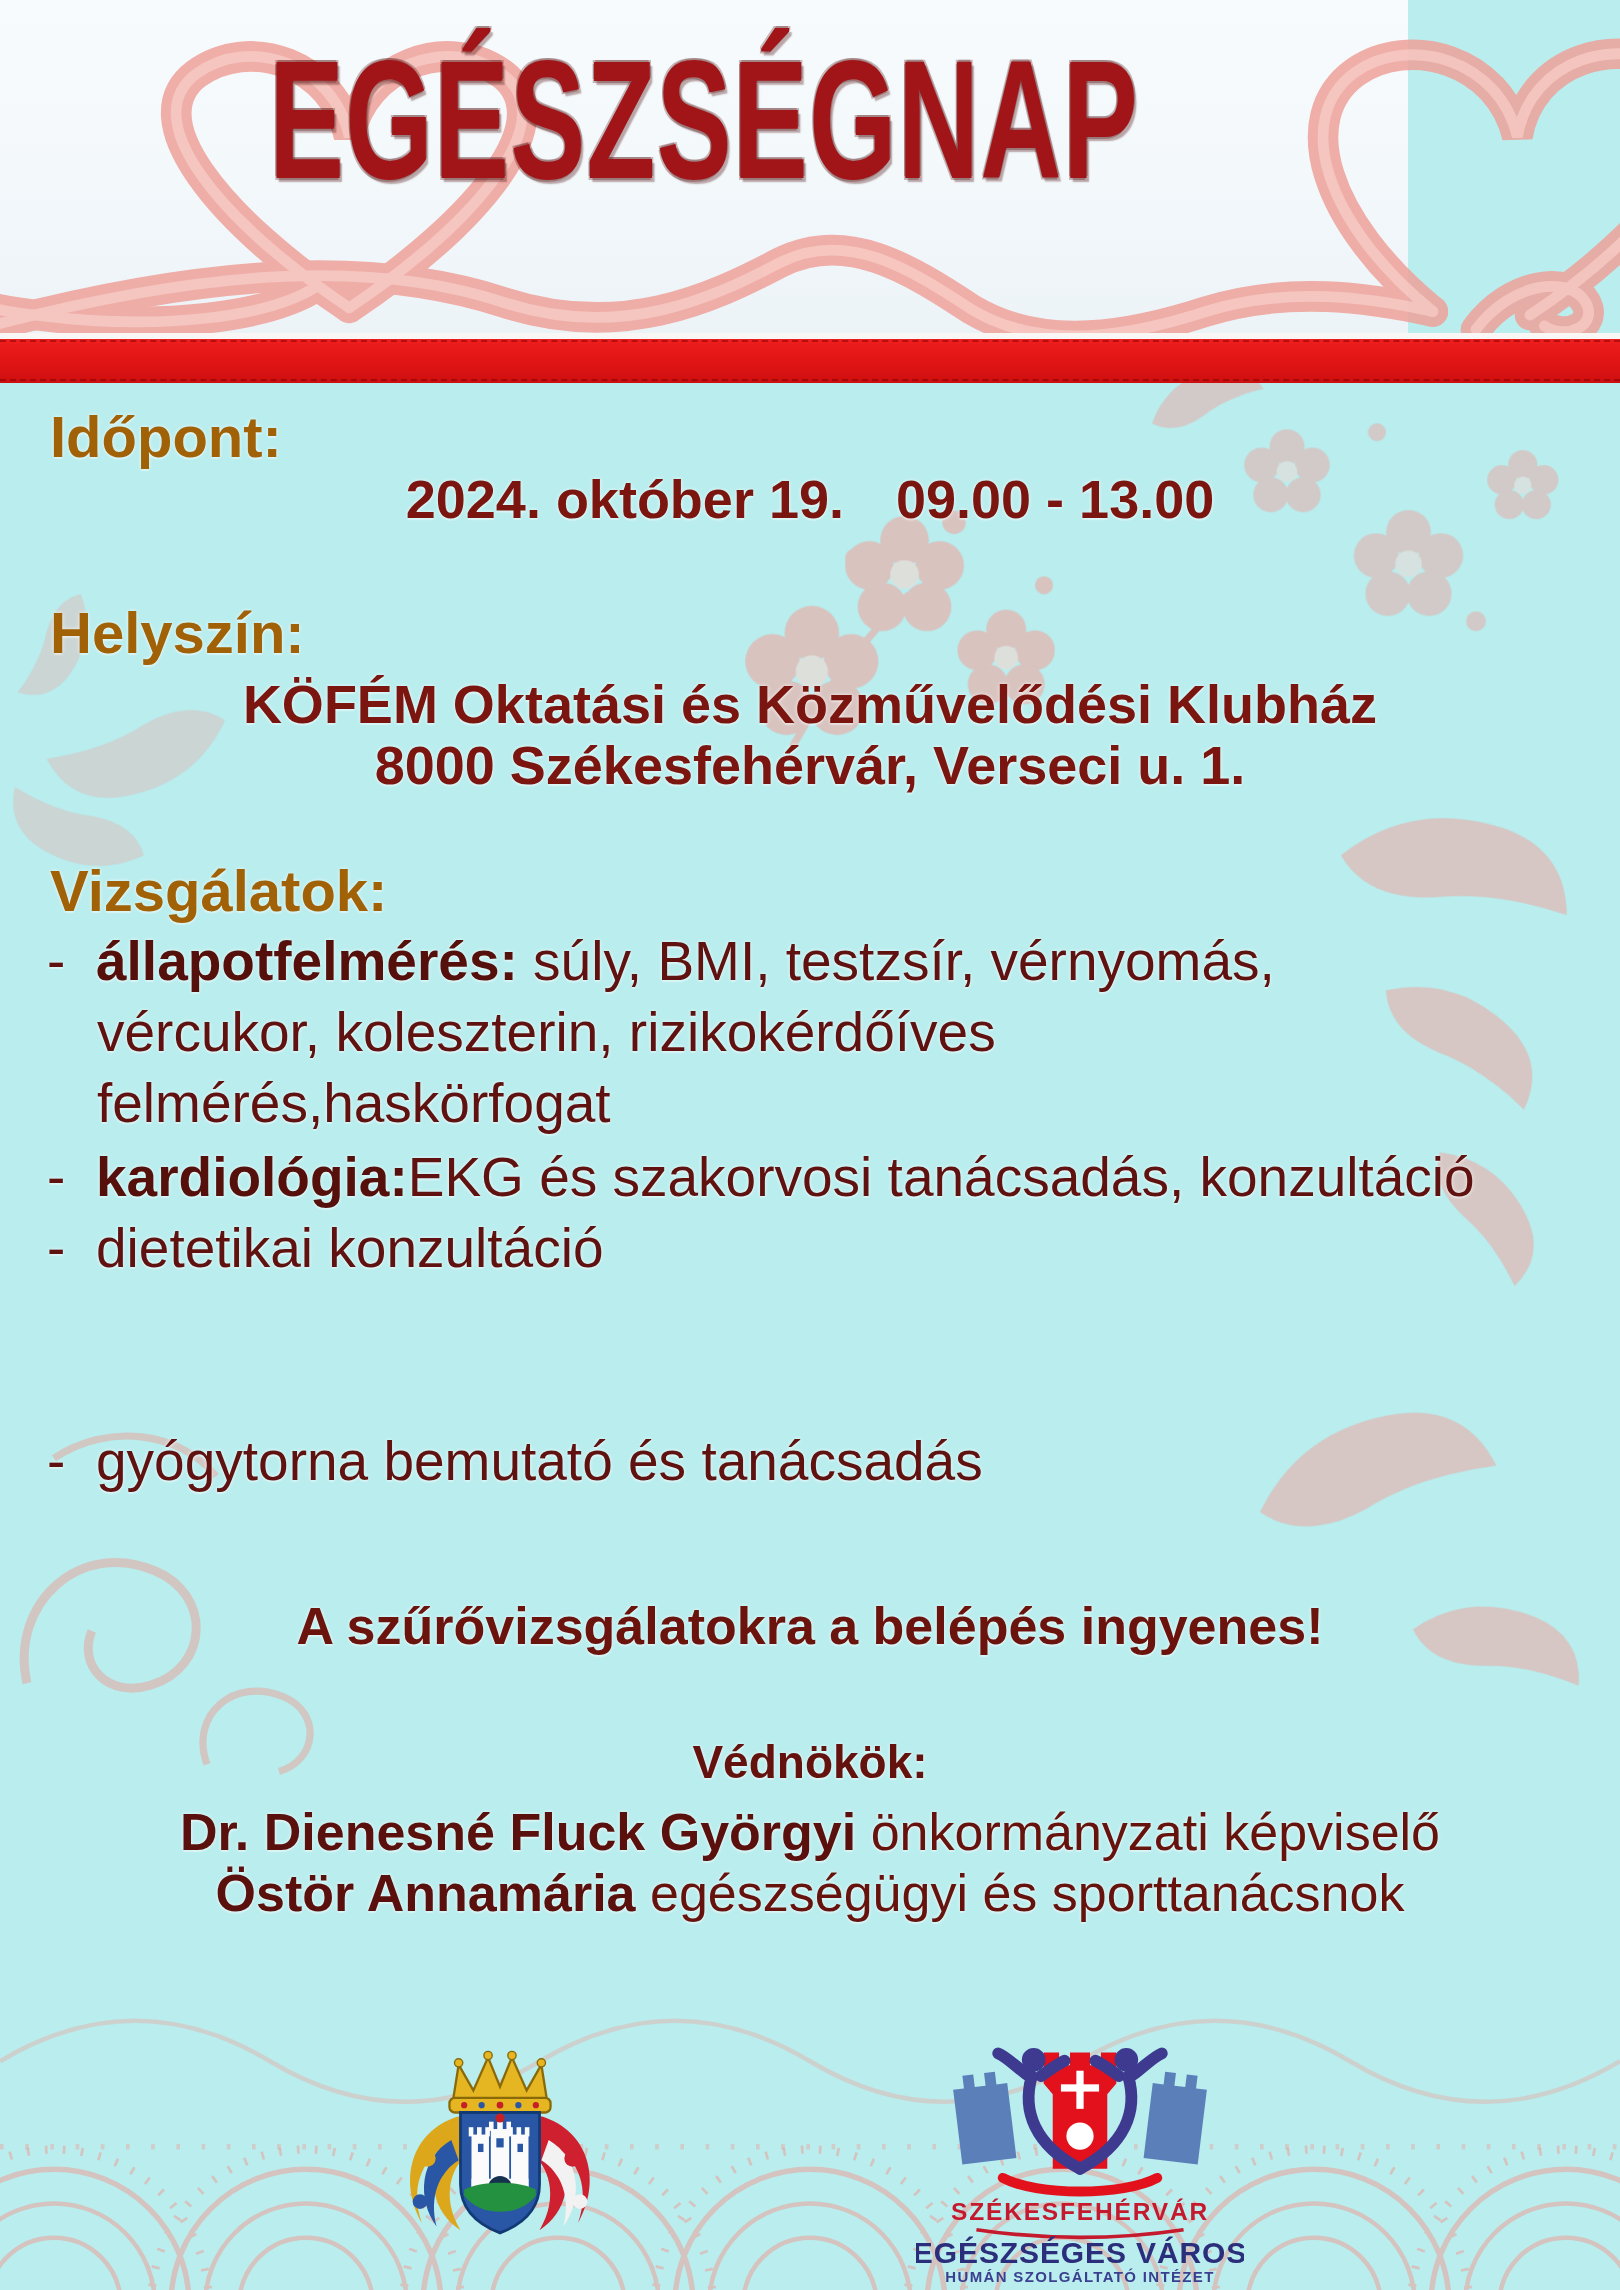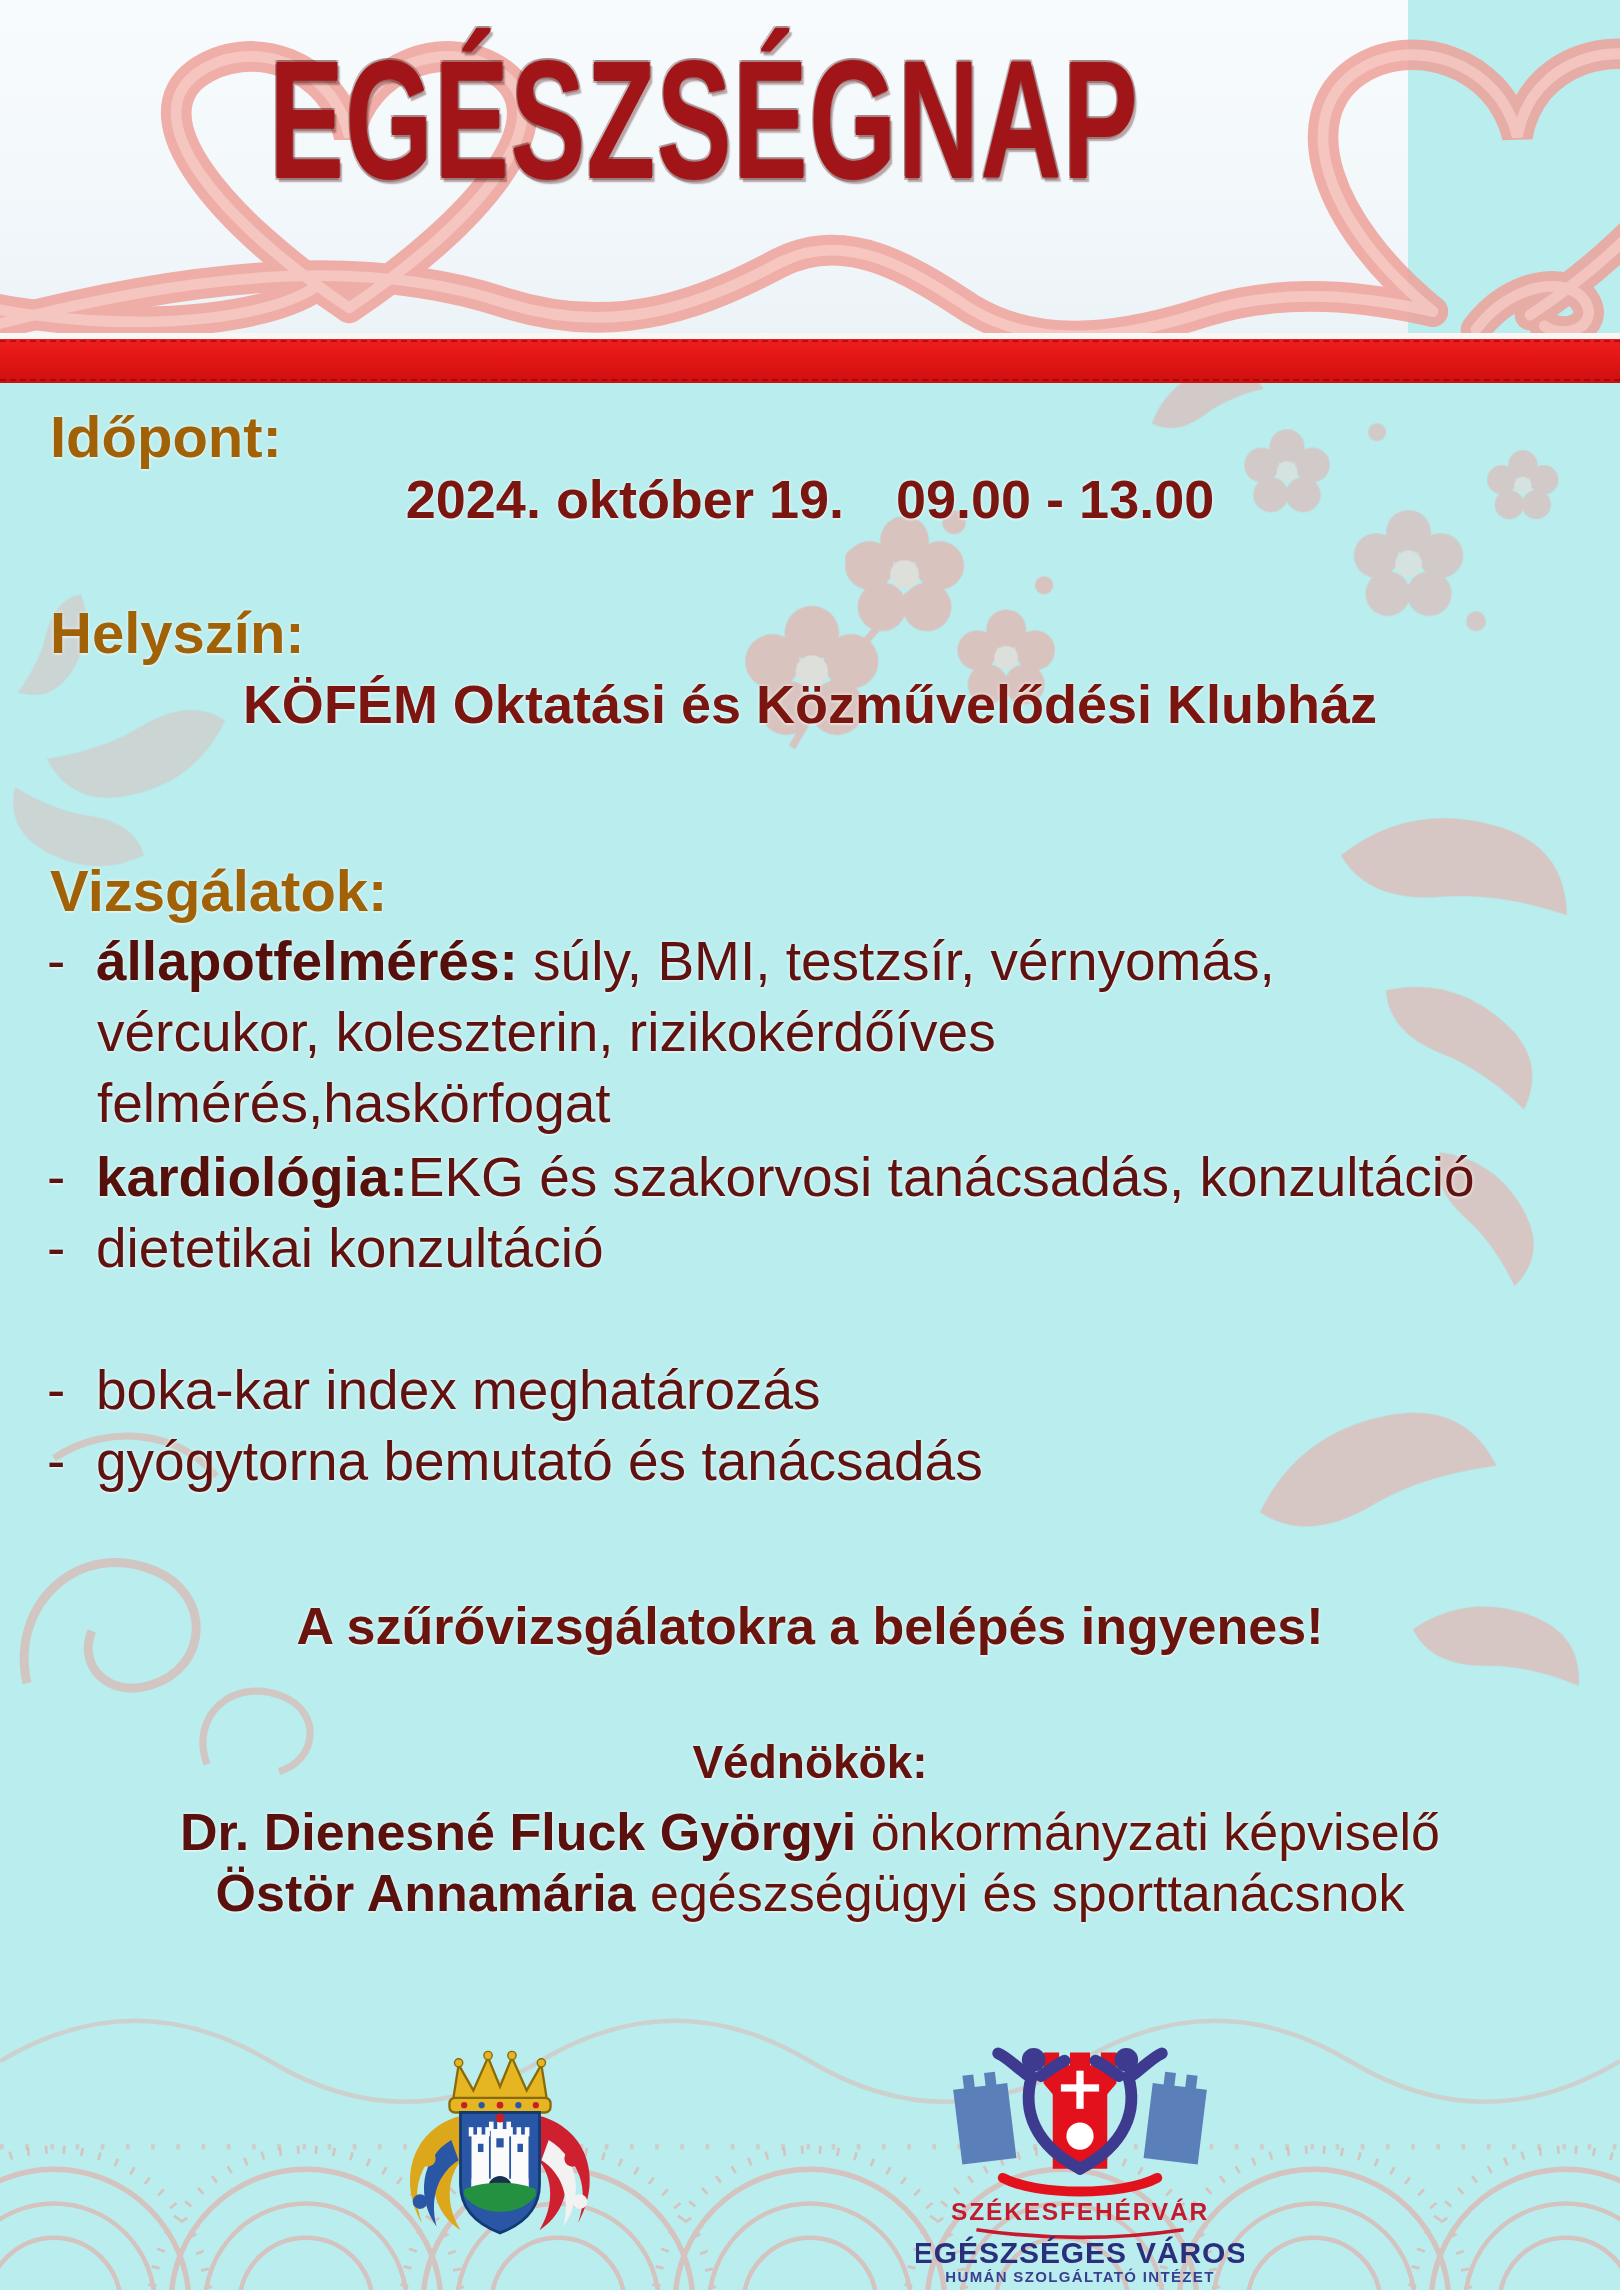--- a/index.html
+++ b/index.html
@@ -142,29 +142,29 @@
     </svg>
     <div class="title">EGÉSZSÉGNAP</div>
   </div>
   <div class="red-band"></div>
 
   <div class="tx h-black glow" style="left:50px; top:403px;">Időpont:</div>
   <div class="tx center glow" style="top:468px;"><b class="maroon-b">2024. október 19.</b><b class="maroon-b" style="margin-left:52px;">09.00 - 13.00</b></div>
 
   <div class="tx h-black glow" style="left:50px; top:599px;">Helyszín:</div>
   <div class="tx center maroon-b glow" style="top:673px;">KÖFÉM Oktatási és Közművelődési Klubház</div>
+  <div class="tx center maroon-b glow" style="top:734px;">8000 Székesfehérvár, Verseci u. 1.</div>
 
   <div class="tx h-black glow" style="left:50px; top:857px;">Vizsgálatok:</div>
 
   <div class="tx exam glow" style="top:929px;"><span class="dash">-</span><b>állapotfelmérés:</b><span> súly, BMI, testzsír, vérnyomás,</span></div>
   <div class="tx exam-cont glow" style="top:1000px;"><span>vércukor, koleszterin, rizikokérdőíves</span></div>
   <div class="tx exam-cont glow" style="top:1071px;"><span>felmérés,haskörfogat</span></div>
   <div class="tx exam glow" style="top:1145px;"><span class="dash">-</span><b>kardiológia:</b><span>EKG és szakorvosi tanácsadás, konzultáció</span></div>
   <div class="tx exam glow" style="top:1216px;"><span class="dash">-</span><span>dietetikai konzultáció</span></div>
-  <div class="tx exam glow" style="top:1358px;"><span class="dash">-</span><span>boka-kar index meghatározás</span></div>
   <div class="tx exam glow" style="top:1429px;"><span class="dash">-</span><span>gyógytorna bemutató és tanácsadás</span></div>
 
   <div class="tx center free glow" style="top:1596px;">A szűrővizsgálatokra a belépés ingyenes!</div>
 
   <div class="tx center glow" style="top:1735px; font-size:46px; font-weight:bold; color:#64120d;">Védnökök:</div>
   <div class="tx center patron glow" style="top:1802px;"><b>Dr. Dienesné Fluck Györgyi</b><span> önkormányzati képviselő</span></div>
   <div class="tx center patron glow" style="top:1863px;"><b>Östör Annamária</b><span> egészségügyi és sporttanácsnok</span></div>
 
   <svg class="coa" width="230" height="216" viewBox="0 0 250 235">
     <g>

